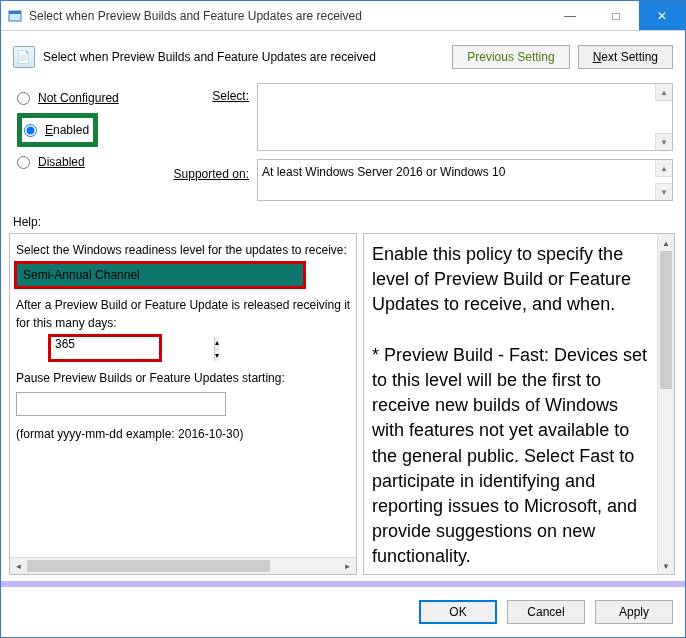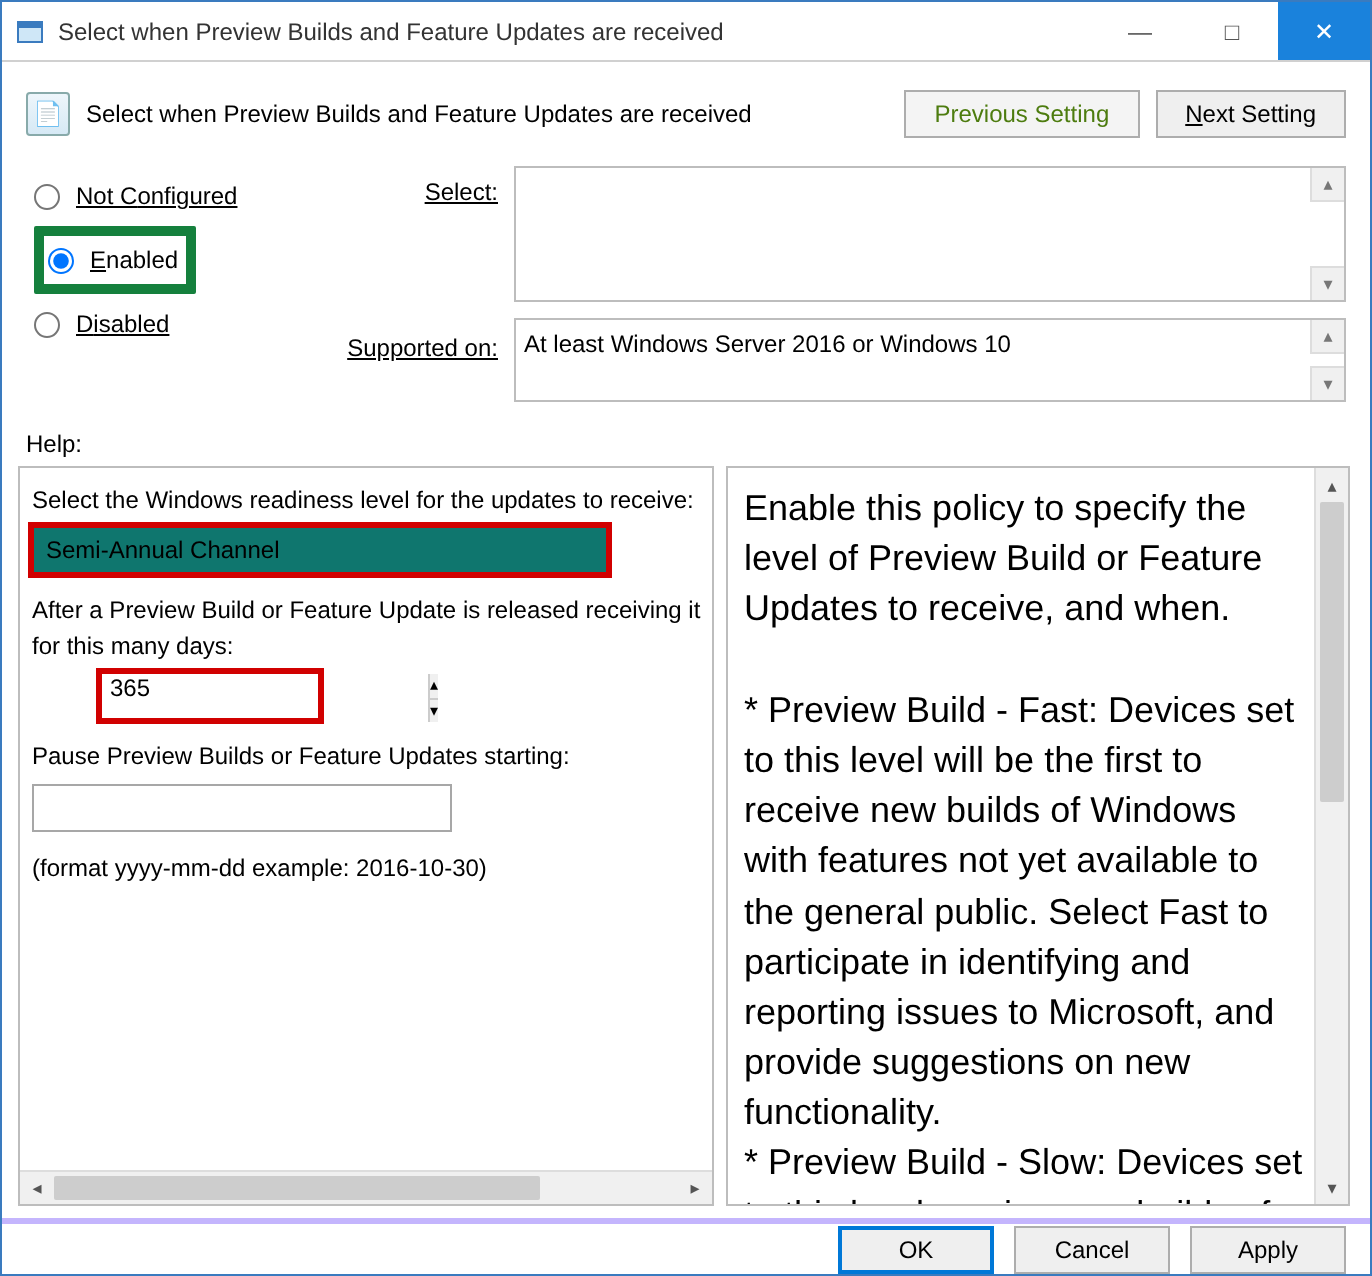--- a/index.html
+++ b/index.html
@@ -207,25 +207,25 @@
     position:absolute;right:0;top:0;bottom:0;width:17px;
     background:#f0f0f0;border-left:1px solid #ddd;
     display:flex;flex-direction:column;
   }
   .vscroll .arrow{height:17px;display:flex;align-items:center;justify-content:center;font-size:9px;color:#555;}
   .vscroll .track{flex:1;position:relative;}
   .vscroll .thumb{position:absolute;left:2px;right:2px;top:0;height:45%;background:#cdcdcd;border-radius:1px;}
   .help-body{padding-right:22px;}
 
   .footer{
-    height:28px;
+    height:56px;
     display:flex;justify-content:flex-end;align-items:center;
     gap:10px;
     padding:0 12px;
-    border-top:3px solid #c4b5fd;
+    border-top:6px solid #c4b5fd;
   }
   .footer .btn{ width:78px;}
   .footer .btn.primary{ border:2px solid #0078d7;}
   .mt10{margin-top:10px;}
 </style>
 </head>
 <body>
 
 <div class="window">
 

